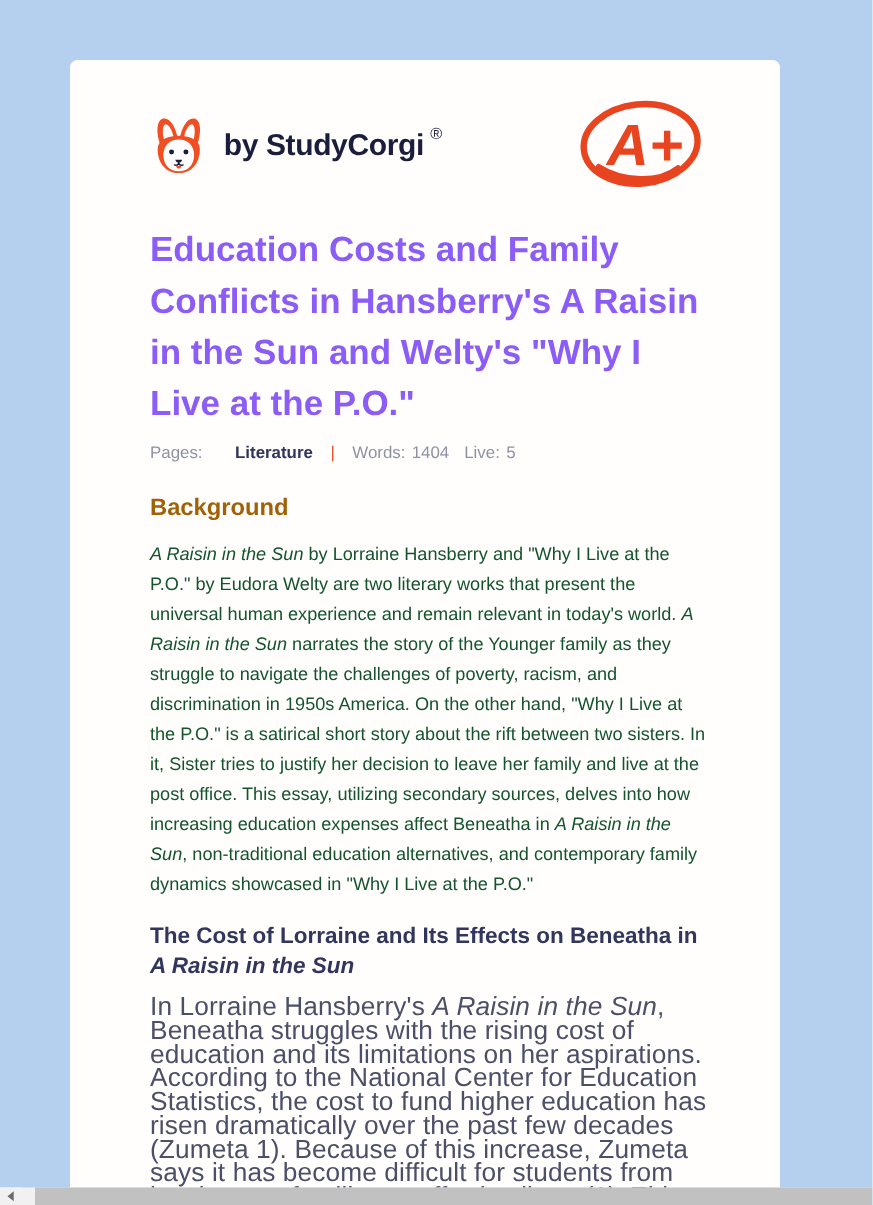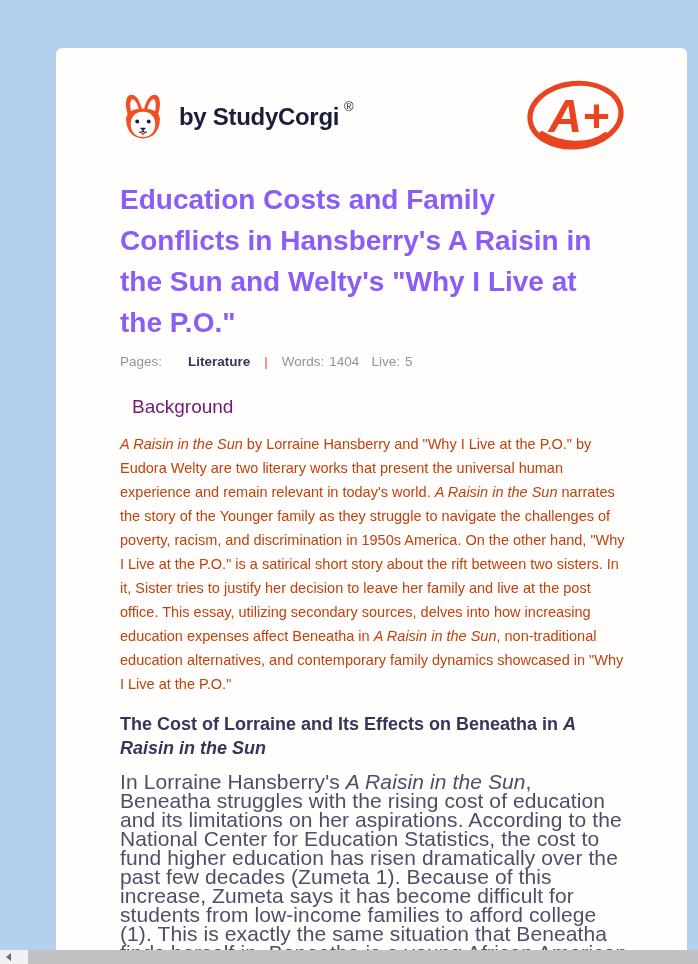--- a/index.html
+++ b/index.html
@@ -4,21 +4,21 @@
 <style>
   html, body { margin: 0; padding: 0; }
   body {
     width: 698px; height: 964px;
     overflow: hidden; position: relative;
     background: #b5d0ee;
     font-family: "Liberation Sans", sans-serif;
   }
   .card {
     position: absolute; left: 56px; top: 48px;
-    width: 631px; height: 916px;
+    width: 568px; height: 916px;
     background: #fffefd;
     border-radius: 6px;
     padding: 27px 59px 0 64px;
     box-sizing: border-box;
     overflow: hidden;
   }
   .header {
     display: flex; justify-content: space-between; align-items: center;
     height: 84px;
   }
@@ -34,22 +34,22 @@
     color: #8b5cf6;
   }
   .meta {
     margin-top: 11px; display: flex; align-items: center;
     font-size: 13.5px; color: #8e92a4;
   }
   .meta .m-topic { color: #32365c; font-weight: 700; margin-left: 21px; text-decoration: none; cursor: pointer; }
   .meta .m-div { color: #f04e23; margin: 0 14px; }
   .meta .m-label { margin-right: 5px; }
   .meta .m-gap { margin-left: 12px; }
-  h2.sec1 { margin: 27px 12px 0; font-size: 19px; line-height: 22px; font-weight: 400; color: #701a75; }
-  p.body-lg { margin: 14px 0 0; font-size: 14.5px; line-height: 24px; color: #c2410c; }
+  h2.sec1 { margin: 27px 0 0; font-size: 19px; line-height: 22px; font-weight: 700; color: #a16207; }
+  p.body-lg { margin: 14px 0 0; font-size: 14.5px; line-height: 24px; color: #14532d; }
   h3.sec2 { margin: 16px 0 0; max-width: 462px; font-size: 18px; line-height: 24px; font-weight: 700; color: #32365c; }
   p.body-sm { margin: 12px 0 0; font-size: 21px; line-height: 19px; color: #4b4f68; letter-spacing: 0.1px; }
   .it { font-style: italic; }
 
   
   .hscroll {
     position: absolute; left: 0; bottom: 0; width: 698px; height: 14px;
     background: #f1f1f1; z-index: 5;
   }
   .hscroll-btn {

